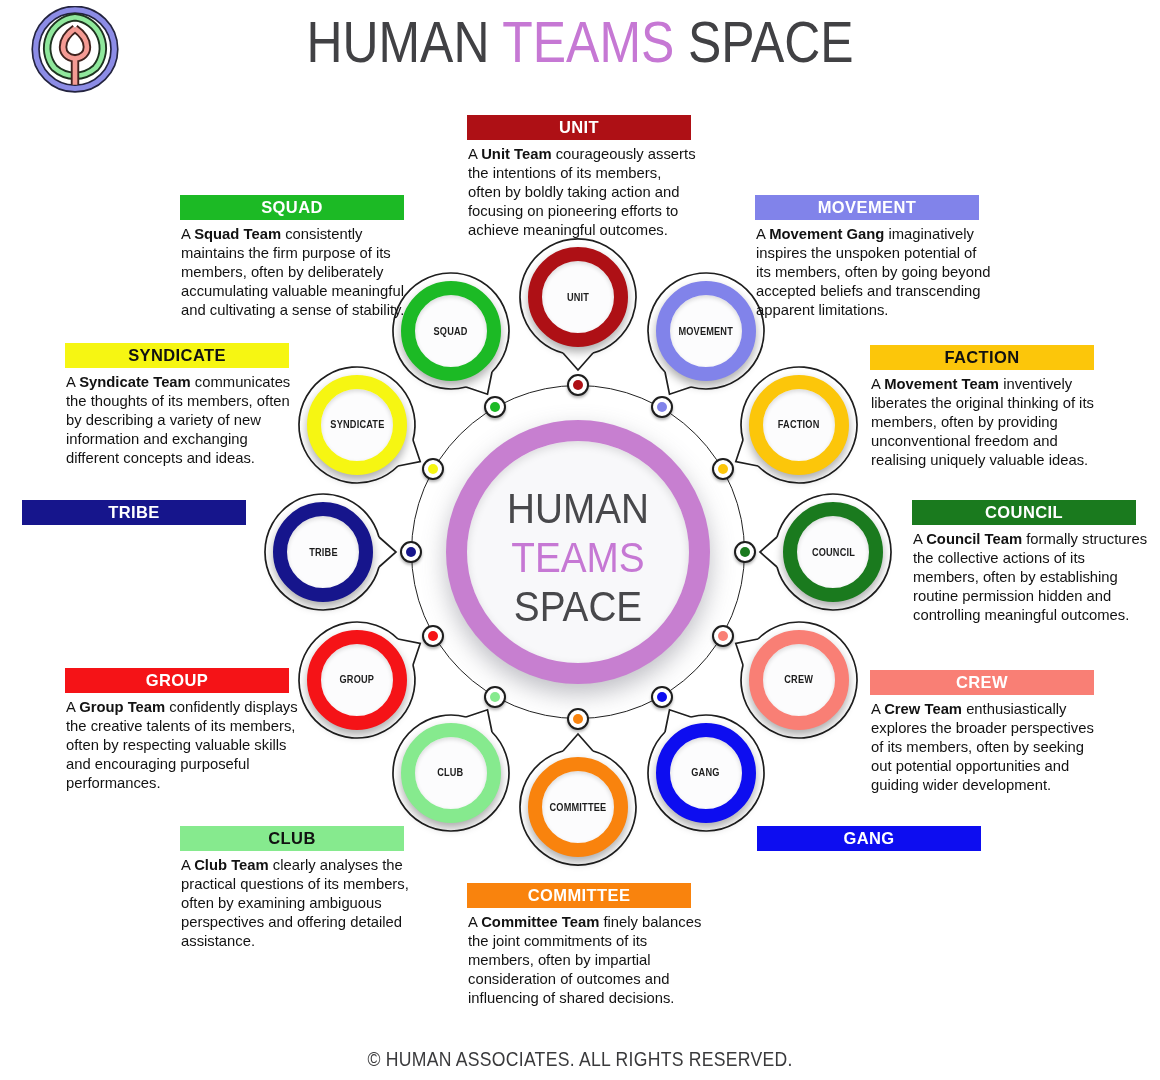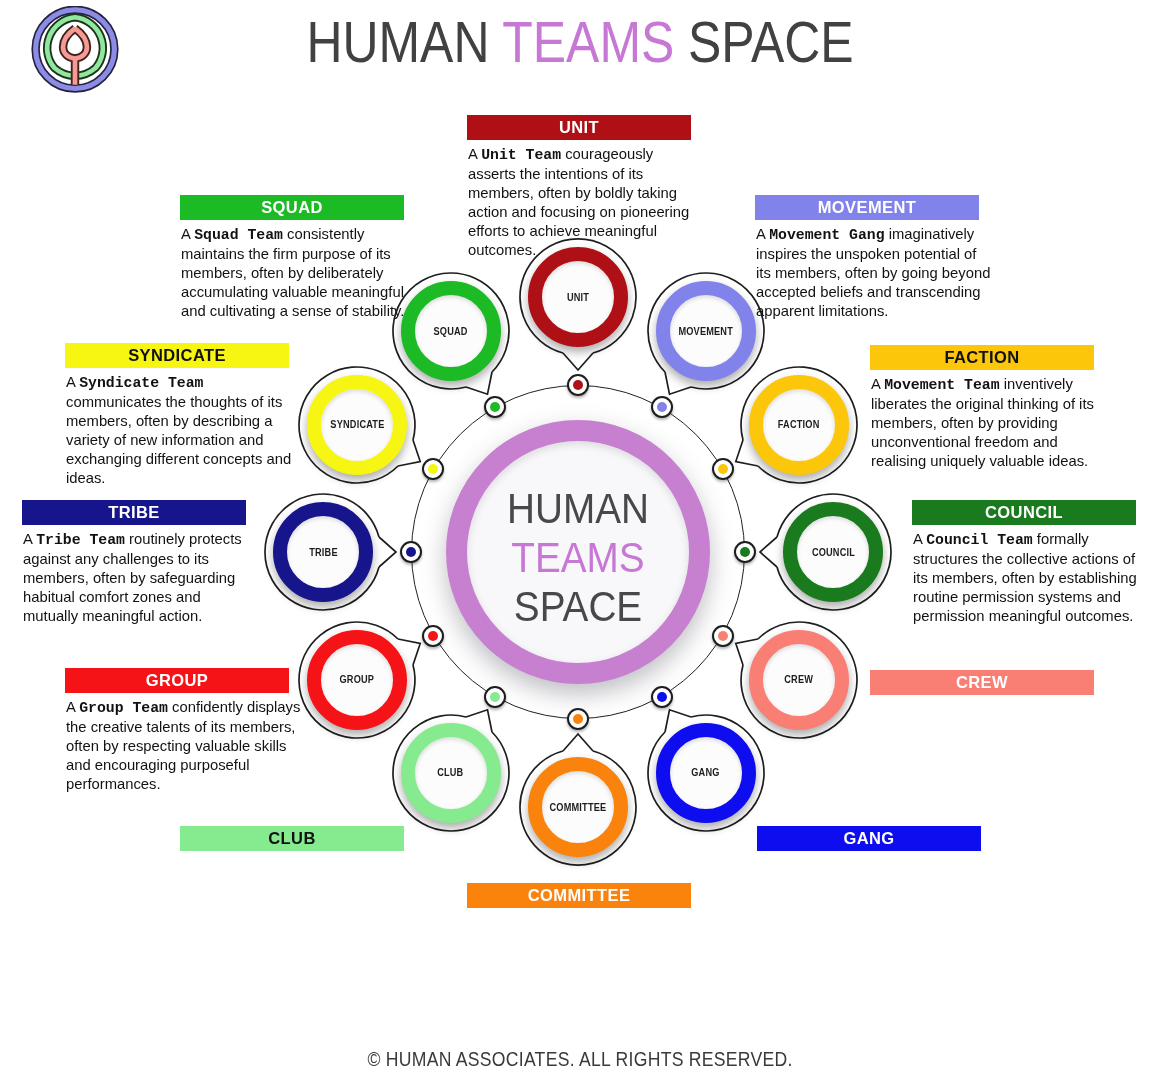--- a/index.html
+++ b/index.html
@@ -24,21 +24,21 @@
   .badge svg{position:absolute;left:0;top:0;}
   .badge .ring{position:absolute;left:25px;top:25px;width:100px;height:100px;border-radius:50%;
          border:14px solid #000;background:#fcfcfd;box-sizing:border-box;display:flex;align-items:center;
          justify-content:center;box-shadow:0 5px 10px rgba(0,0,0,.33), inset 0 2px 4px rgba(0,0,0,.14);}
   .badge .blabel{font-size:10px;font-weight:600;color:#1c1c1c;letter-spacing:.2px;transform:scaleX(.92);
          white-space:nowrap;}
   .panel{position:absolute;}
   .bar{width:224px;height:25px;line-height:25px;text-align:center;font-size:16.5px;font-weight:700;
          letter-spacing:.4px;}
   .desc{margin:5px 0 0 1px;font-size:14.8px;line-height:19px;color:#121212;}
-  .desc b{font-weight:700;font-family:Liberation Mono, monospace;}
+  .desc b{font-weight:700;}
   .footer{position:absolute;left:0;right:0;top:1048px;text-align:center;font-size:20px;color:#3a3a3c;
          transform:scaleX(.88);letter-spacing:.3px;}
 </style>
 </head>
 <body>
 
 <div class="stage">
 
   <svg class="logo" width="94" height="90" viewBox="0 0 100 96" aria-hidden="true">
     <circle cx="50" cy="46" r="42" fill="#ffffff" stroke="#23233f" stroke-width="9"></circle>
@@ -213,41 +213,43 @@
       <div class="panel" style="left: 755px; top: 195px; width: 236px;">
         <div class="bar" style="background: rgb(129, 131, 234); color: rgb(255, 255, 255);">MOVEMENT</div>
         <p class="desc"><span>A </span><b>Movement Gang</b><span> imaginatively inspires the unspoken potential of its members, often by going beyond accepted beliefs and transcending apparent limitations.</span></p>
       </div>
       <div class="panel" style="left: 870px; top: 345px; width: 238px;">
         <div class="bar" style="background: rgb(252, 198, 10); color: rgb(17, 17, 17);">FACTION</div>
         <p class="desc"><span>A </span><b>Movement Team</b><span> inventively liberates the original thinking of its members, often by providing unconventional freedom and realising uniquely valuable ideas.</span></p>
       </div>
       <div class="panel" style="left: 912px; top: 500px; width: 240px;">
         <div class="bar" style="background: rgb(26, 122, 30); color: rgb(255, 255, 255);">COUNCIL</div>
-        <p class="desc"><span>A </span><b>Council Team</b><span> formally structures the collective actions of its members, often by establishing routine permission systems and permission meaningful outcomes.</span></p>
+        <p class="desc"><span>A </span><b>Council Team</b><span> formally structures the collective actions of its members, often by establishing routine permission hidden and controlling meaningful outcomes.</span></p>
       </div>
       <div class="panel" style="left: 870px; top: 670px; width: 238px;">
         <div class="bar" style="background: rgb(249, 127, 117); color: rgb(255, 255, 255);">CREW</div>
+        <p class="desc"><span>A </span><b>Crew Team</b><span> enthusiastically explores the broader perspectives of its members, often by seeking out potential opportunities and guiding wider development.</span></p>
       </div>
       <div class="panel" style="left: 757px; top: 826px; width: 236px;">
         <div class="bar" style="background: rgb(13, 13, 240); color: rgb(255, 255, 255);">GANG</div>
       </div>
       <div class="panel" style="left: 467px; top: 883px; width: 238px;">
         <div class="bar" style="background: rgb(249, 131, 13); color: rgb(255, 255, 255);">COMMITTEE</div>
+        <p class="desc"><span>A </span><b>Committee Team</b><span> finely balances the joint commitments of its members, often by impartial consideration of outcomes and influencing of shared decisions.</span></p>
       </div>
       <div class="panel" style="left: 180px; top: 826px; width: 234px;">
         <div class="bar" style="background: rgb(134, 234, 142); color: rgb(17, 17, 17);">CLUB</div>
+        <p class="desc"><span>A </span><b>Club Team</b><span> clearly analyses the practical questions of its members, often by examining ambiguous perspectives and offering detailed assistance.</span></p>
       </div>
       <div class="panel" style="left: 65px; top: 668px; width: 238px;">
         <div class="bar" style="background: rgb(245, 19, 23); color: rgb(255, 255, 255);">GROUP</div>
         <p class="desc"><span>A </span><b>Group Team</b><span> confidently displays the creative talents of its members, often by respecting valuable skills and encouraging purposeful performances.</span></p>
       </div>
       <div class="panel" style="left: 22px; top: 500px; width: 234px;">
         <div class="bar" style="background: rgb(22, 21, 140); color: rgb(255, 255, 255);">TRIBE</div>
-        <p class="desc"><span>A </span><b>Tribe Team</b><span> routinely protects against any challenges to its members, often by safeguarding habitual comfort zones and mutually meaningful action.</span></p>
       </div>
       <div class="panel" style="left: 65px; top: 343px; width: 234px;">
         <div class="bar" style="background: rgb(246, 246, 18); color: rgb(17, 17, 17);">SYNDICATE</div>
         <p class="desc"><span>A </span><b>Syndicate Team</b><span> communicates the thoughts of its members, often by describing a variety of new information and exchanging different concepts and ideas.</span></p>
       </div>
       <div class="panel" style="left: 180px; top: 195px; width: 238px;">
         <div class="bar" style="background: rgb(28, 186, 37); color: rgb(255, 255, 255);">SQUAD</div>
         <p class="desc"><span>A </span><b>Squad Team</b><span> consistently maintains the firm purpose of its members, often by deliberately accumulating valuable meaningful and cultivating a sense of stability.</span></p>
       </div>
     </div>

